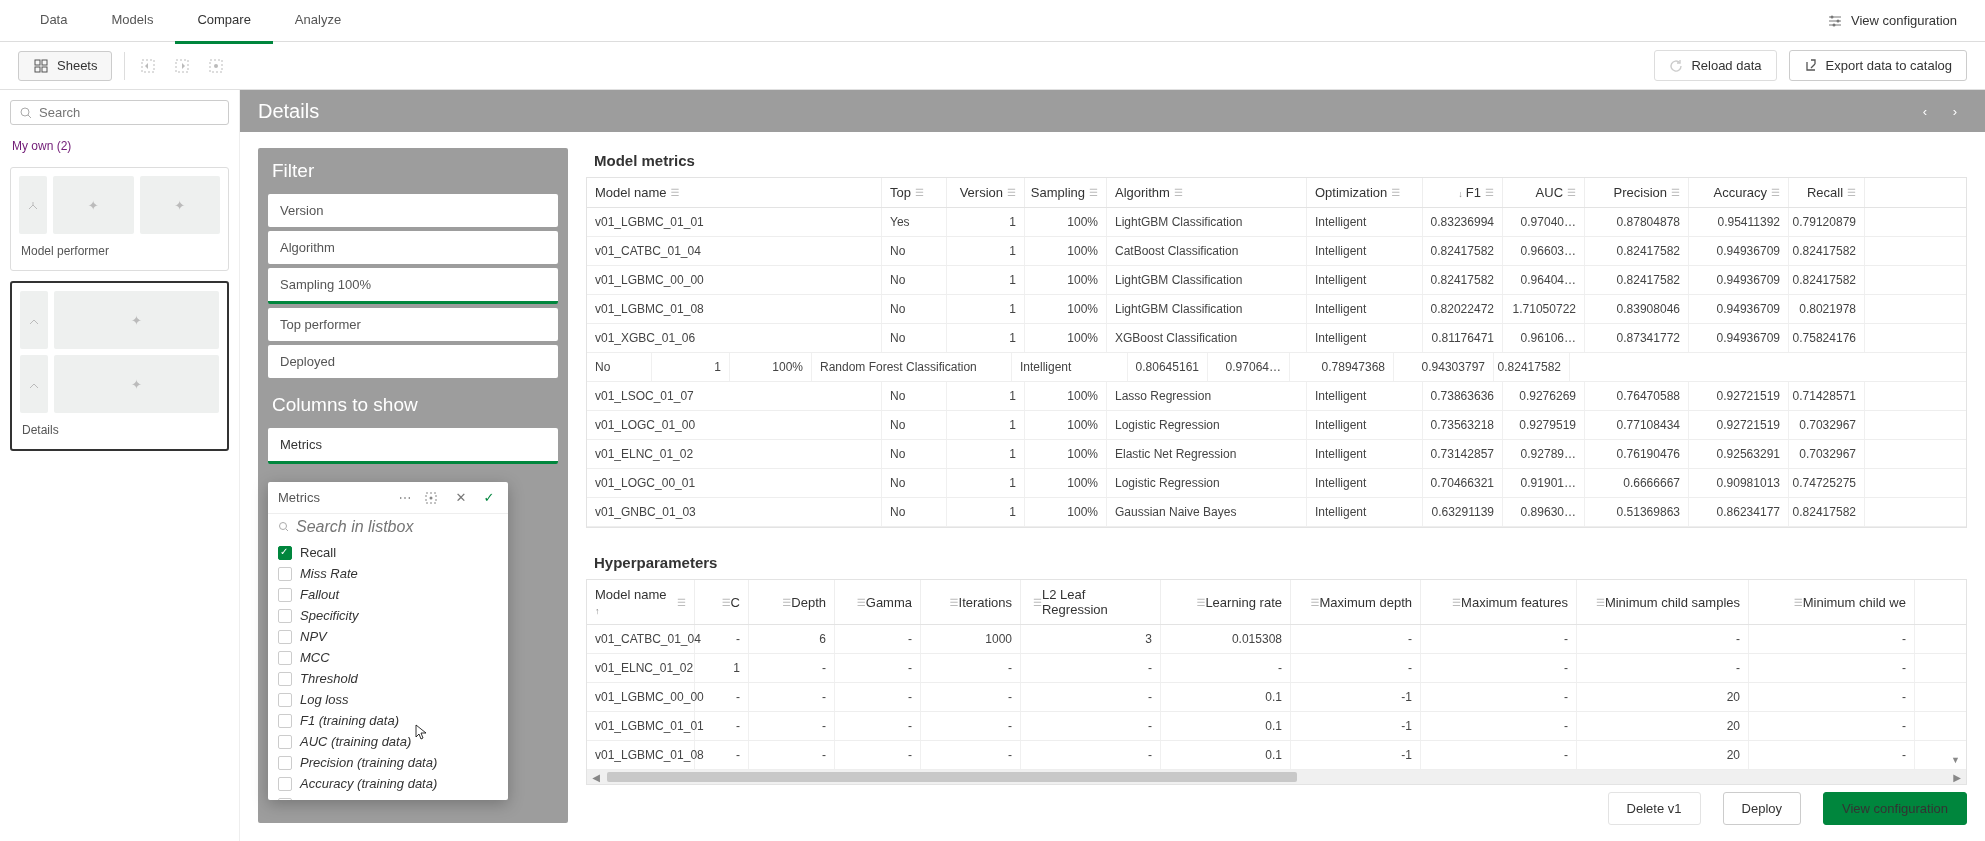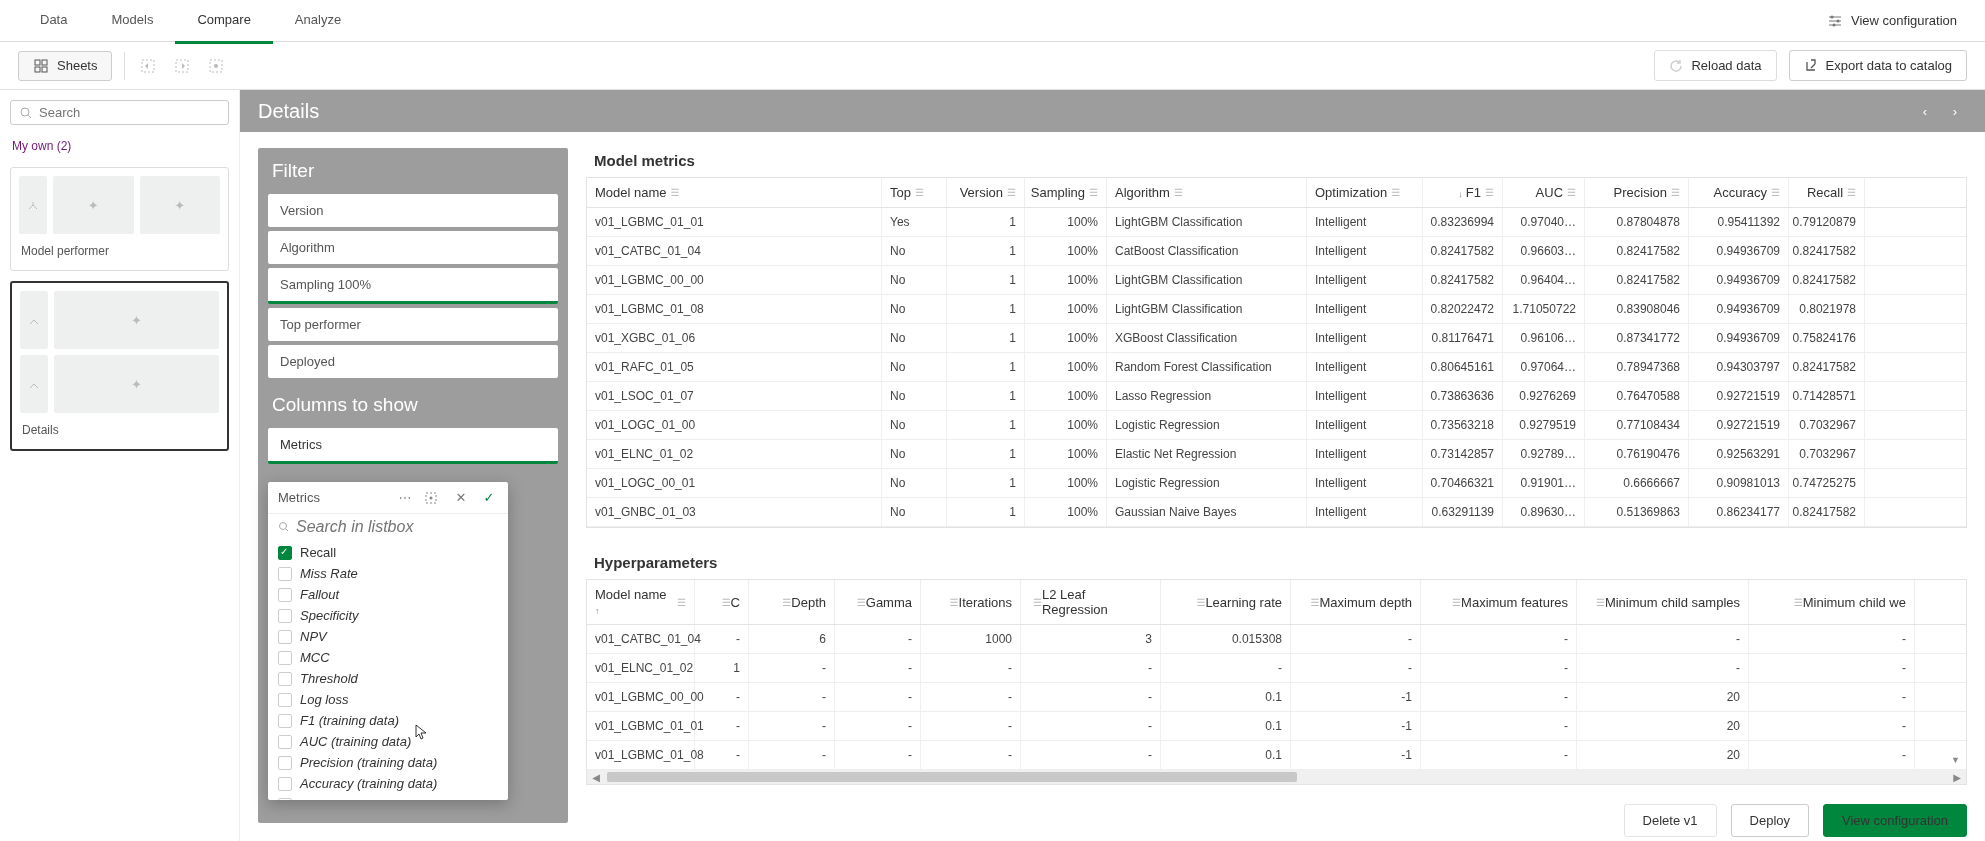--- a/index.html
+++ b/index.html
@@ -59,21 +59,21 @@
 .grid{border:1px solid #e3e3e3;width:100%;overflow:hidden}
 .gr-head{display:flex;background:#fff;border-bottom:1px solid #e3e3e3}
 .gr-cell{padding:7px 8px;font-size:12px;color:#555;display:flex;align-items:center;justify-content:space-between;border-right:1px solid #eee}
 .gr-cell.h{font-weight:500;background:#fff}
 .gr-row{display:flex;border-bottom:1px solid #eee}
 .gr-row .gr-cell{border-right:1px solid #f0f0f0;color:#444}
 .ham{color:#bbb;font-size:10px;margin-left:4px}
 .right{justify-content:flex-end}
 .left{justify-content:flex-start}
 .sort-icon{font-size:9px;color:#888;margin-right:3px}
-.footer-btns{position:absolute;bottom:4px;right:18px;display:flex;gap:14px}
+.footer-btns{position:absolute;bottom:16px;right:18px;display:flex;gap:22px}
 .fbtn{padding:8px 18px;border-radius:3px;border:1px solid #ccc;background:#fff;color:#555;font-size:13px}
 .fbtn.disabled{color:#bbb;border-color:#e3e3e3}
 .fbtn.primary{background:#00863D;border-color:#00863D;color:#fff;font-weight:500}
 .hscroll-track{height:14px;background:#f0f0f0;display:flex;align-items:center;position:relative}
 .hscroll-thumb{height:10px;background:#c8c8c8;border-radius:2px;position:absolute}
 .hscroll-arrow{width:18px;text-align:center;color:#888;font-size:10px}
 .vmore{position:absolute;right:2px;bottom:16px;width:14px;height:14px;color:#888;font-size:9px}
 .cursor-dot{position:absolute;left:412px;top:723px;width:18px;height:18px;z-index:99;pointer-events:none}
 
 .mm-c0{width:295px}.mm-c1{width:65px}.mm-c2{width:78px}.mm-c3{width:82px}
@@ -345,21 +345,20 @@
                   <div class="gr-cell mm-c3 right">100%</div>
                   <div class="gr-cell mm-c4 left">XGBoost Classification</div>
                   <div class="gr-cell mm-c5 left">Intelligent</div>
                   <div class="gr-cell mm-c6 right">0.81176471</div>
                   <div class="gr-cell mm-c7 right">0.96106…</div>
                   <div class="gr-cell mm-c8 right">0.87341772</div>
                   <div class="gr-cell mm-c9 right">0.94936709</div>
                   <div class="gr-cell mm-c10 right">0.75824176</div>
                 </div>
                 <div class="gr-row">
-                  <div class="gr-cell mm-c0 left">v01_RAFC_01_05</div>
                   <div class="gr-cell mm-c1 left">No</div>
                   <div class="gr-cell mm-c2 right">1</div>
                   <div class="gr-cell mm-c3 right">100%</div>
                   <div class="gr-cell mm-c4 left">Random Forest Classification</div>
                   <div class="gr-cell mm-c5 left">Intelligent</div>
                   <div class="gr-cell mm-c6 right">0.80645161</div>
                   <div class="gr-cell mm-c7 right">0.97064…</div>
                   <div class="gr-cell mm-c8 right">0.78947368</div>
                   <div class="gr-cell mm-c9 right">0.94303797</div>
                   <div class="gr-cell mm-c10 right">0.82417582</div>

